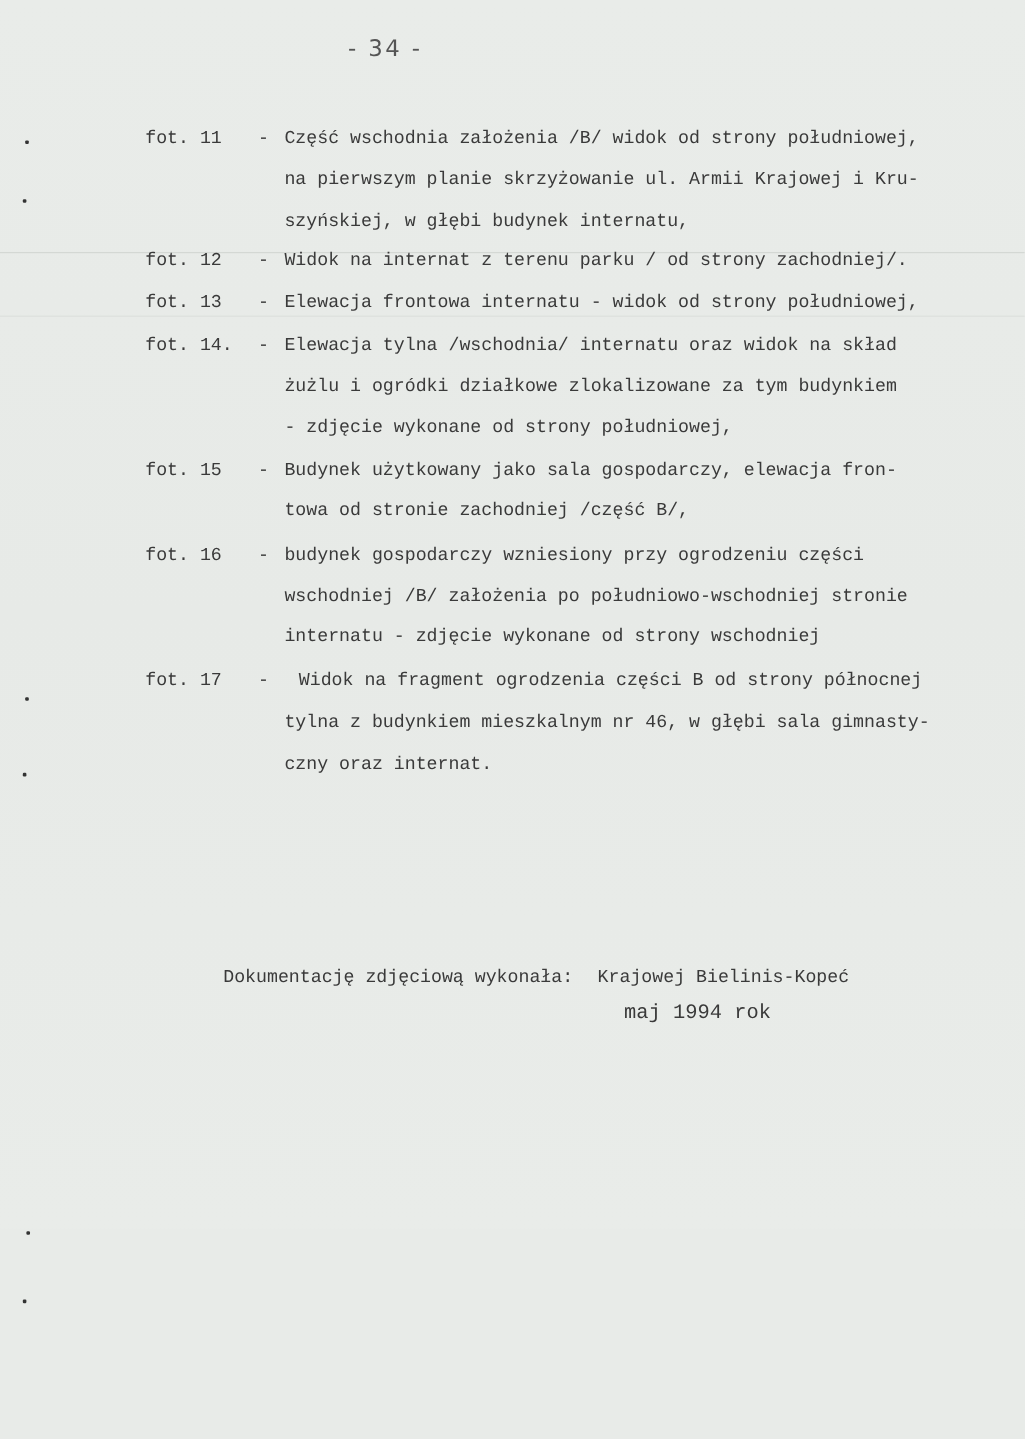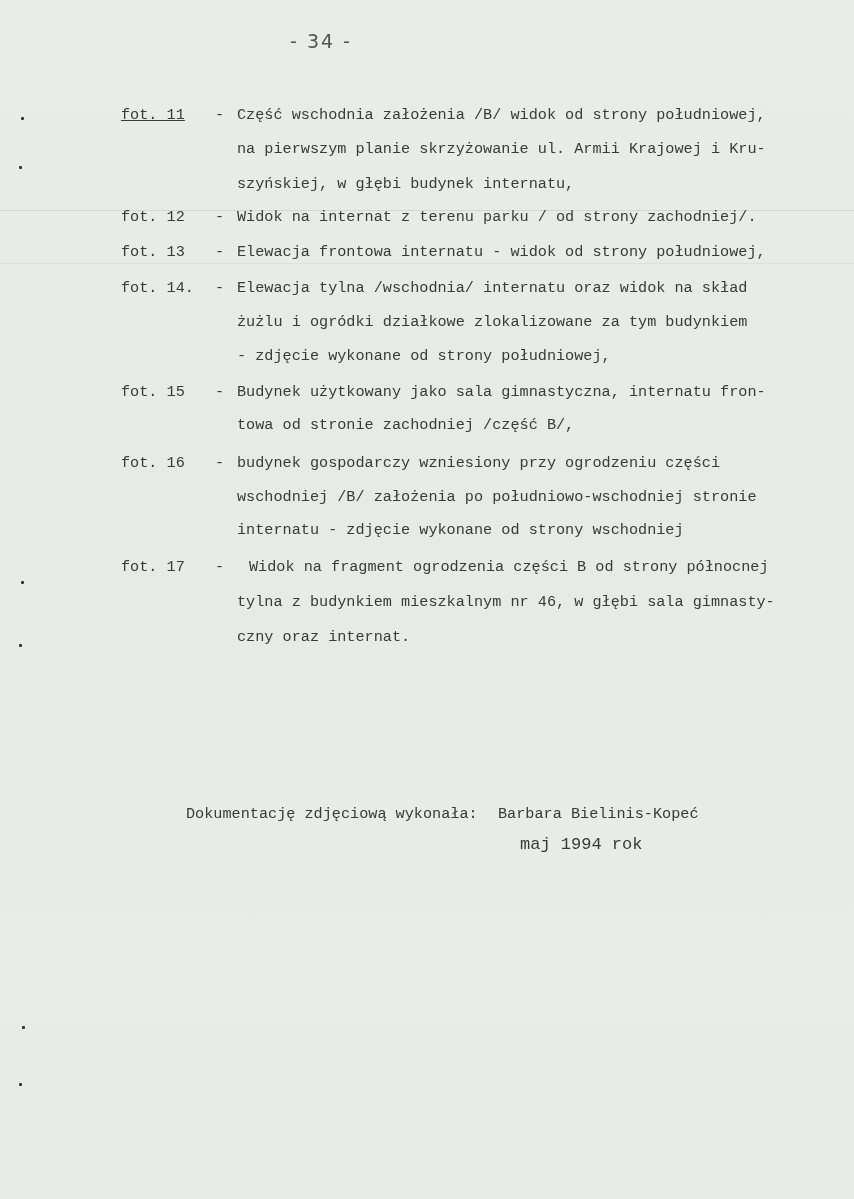--- a/index.html
+++ b/index.html
@@ -96,21 +96,21 @@
   <div class="punch-mark" style="left:21px; top:117px;"></div>
   <div class="punch-mark" style="left:19px; top:166px;"></div>
   <div class="punch-mark" style="left:21px; top:581px;"></div>
   <div class="punch-mark" style="left:19px; top:644px;"></div>
   <div class="punch-mark" style="left:22px; top:1026px;"></div>
   <div class="punch-mark" style="left:19px; top:1083px;"></div>
 
   <div class="page-number">- 34 -</div>
 
   <div>
-    <span class="label" style="top:106px;text-decoration:underline;">fot. 11</span>
+    <span class="label" style="top:106px;">fot. 11</span>
     <span class="dash" style="top:106px;">-</span>
     <span class="text" style="top:106px;">Część wschodnia założenia /B/ widok od strony południowej,</span>
     <span class="text" style="top:140px;">na pierwszym planie skrzyżowanie ul. Armii Krajowej i Kru-</span>
     <span class="text" style="top:175px;">szyńskiej, w głębi budynek internatu,</span>
   </div>
 
   <div>
     <span class="label" style="top:208px;">fot. 12</span>
     <span class="dash" style="top:208px;">-</span>
     <span class="text" style="top:208px;">Widok na internat z terenu parku / od strony zachodniej/.</span>
@@ -126,21 +126,21 @@
     <span class="label" style="top:279px;">fot. 14.</span>
     <span class="dash" style="top:279px;">-</span>
     <span class="text" style="top:279px;">Elewacja tylna /wschodnia/ internatu oraz widok na skład</span>
     <span class="text" style="top:313px;">żużlu i ogródki działkowe zlokalizowane za tym budynkiem</span>
     <span class="text" style="top:347px;">- zdjęcie wykonane od strony południowej,</span>
   </div>
 
   <div>
     <span class="label" style="top:383px;">fot. 15</span>
     <span class="dash" style="top:383px;">-</span>
-    <span class="text" style="top:383px;">Budynek użytkowany jako sala gimnastyczna, internatu fron-</span>
+    <span class="text" style="top:383px;">Budynek użytkowany jako sala gospodarczy, elewacja fron-</span>
     <span class="text" style="top:416px;">towa od stronie zachodniej /część B/,</span>
   </div>
 
   <div>
     <span class="label" style="top:454px;">fot. 16</span>
     <span class="dash" style="top:454px;">-</span>
     <span class="text" style="top:454px;">budynek gospodarczy wzniesiony przy ogrodzeniu części</span>
     <span class="text" style="top:488px;">wschodniej /B/ założenia po południowo-wschodniej stronie</span>
     <span class="text" style="top:521px;">internatu - zdjęcie wykonane od strony wschodniej</span>
   </div>
@@ -148,17 +148,17 @@
   <div>
     <span class="label" style="top:558px;">fot. 17</span>
     <span class="dash" style="top:558px;">-</span>
     <span class="text" style="top:558px;margin-left:12px;">Widok na fragment ogrodzenia części B od strony północnej</span>
     <span class="text" style="top:593px;">tylna z budynkiem mieszkalnym nr 46, w głębi sala gimnasty-</span>
     <span class="text" style="top:628px;">czny oraz internat.</span>
   </div>
 
   <div>
     <span class="signature">Dokumentację zdjęciową wykonała:</span>
-    <span class="signature-name">Barbara Bielinis-Kopeć</span>
+    <span class="signature-name">Krajowej Bielinis-Kopeć</span>
     <span class="date-line">maj 1994 rok</span>
   </div>
 
 </div>
 
 </body></html>

